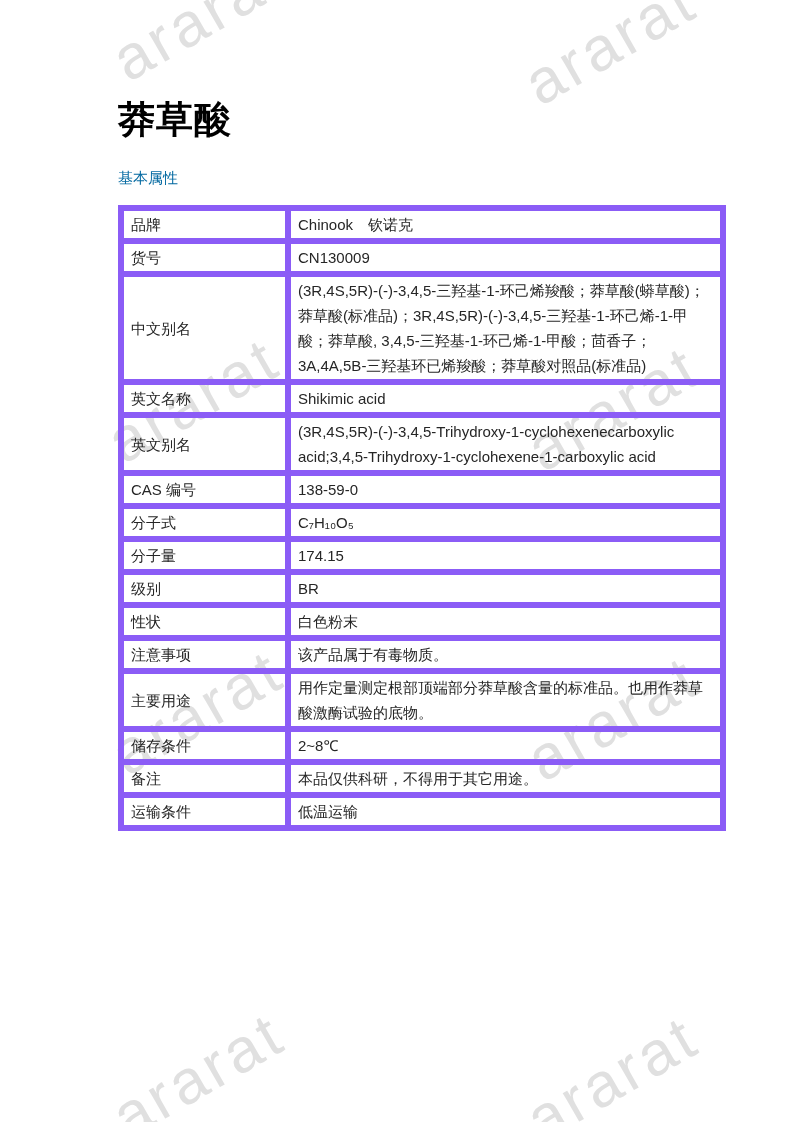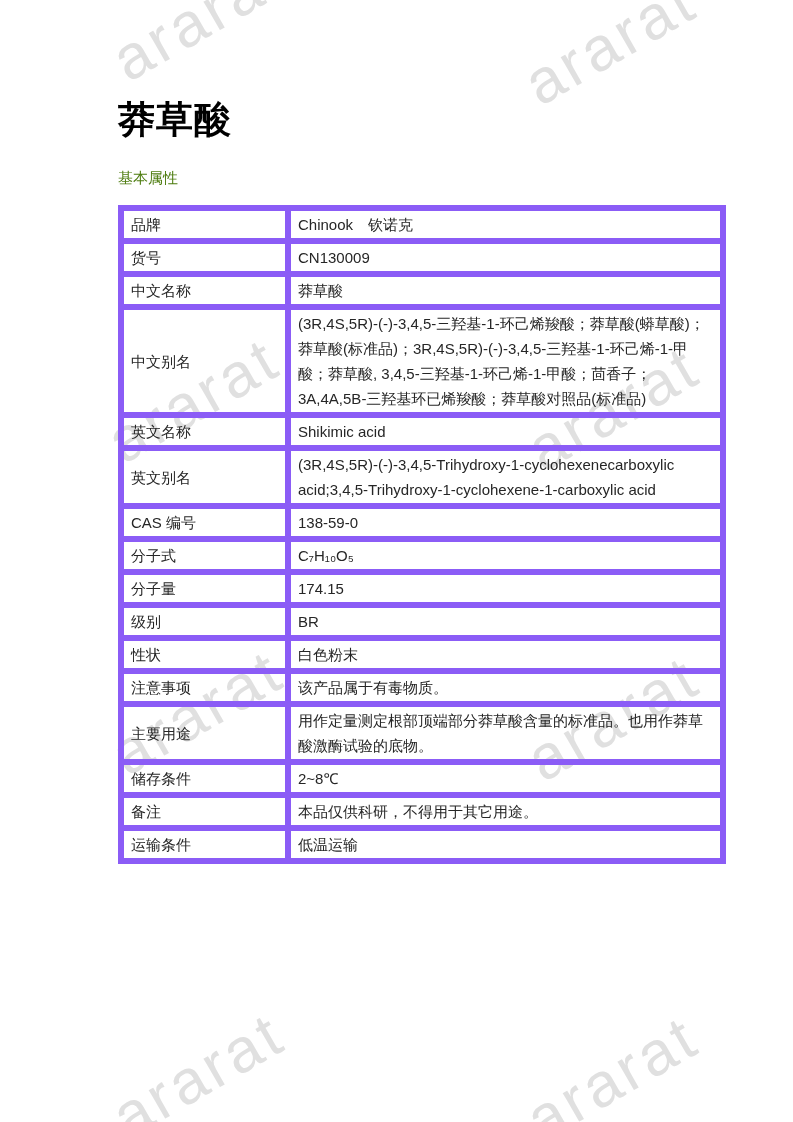--- a/index.html
+++ b/index.html
@@ -44,21 +44,21 @@
     font-weight: 600;
     color: #000000;
     letter-spacing: 1px;
   }
   .section-heading {
     margin: 0;
     padding-top: 26px;
     padding-bottom: 17px;
     font-size: 15px;
     font-weight: 500;
-    color: #4d7c0f;
+    color: #0369a1;
   }
   table.props {
     border-collapse: collapse;
     table-layout: fixed;
     width: 562px;
   }
   table.props td {
     border: 6px solid #8b5cf6;
     font-size: 15px;
     line-height: 25px;
@@ -94,24 +94,20 @@
   <div class="section-heading">基本属性</div>
   <table class="props">
     <tbody>
         <tr>
           <td class="label-cell">品牌</td>
           <td class="value-cell">Chinook　钦诺克</td>
         </tr>
         <tr>
           <td class="label-cell">货号</td>
           <td class="value-cell">CN130009</td>
-        </tr>
-        <tr>
-          <td class="label-cell">中文名称</td>
-          <td class="value-cell">莽草酸</td>
         </tr>
         <tr>
           <td class="label-cell">中文别名</td>
           <td class="value-cell">(3R,4S,5R)-(-)-3,4,5-三羟基-1-环己烯羧酸；莽草酸(蟒草酸)；莽草酸(标准品)；3R,4S,5R)-(-)-3,4,5-三羟基-1-环己烯-1-甲酸；莽草酸, 3,4,5-三羟基-1-环己烯-1-甲酸；茴香子；3A,4A,5B-三羟基环已烯羧酸；莽草酸对照品(标准品)</td>
         </tr>
         <tr>
           <td class="label-cell">英文名称</td>
           <td class="value-cell">Shikimic acid</td>
         </tr>
         <tr>

